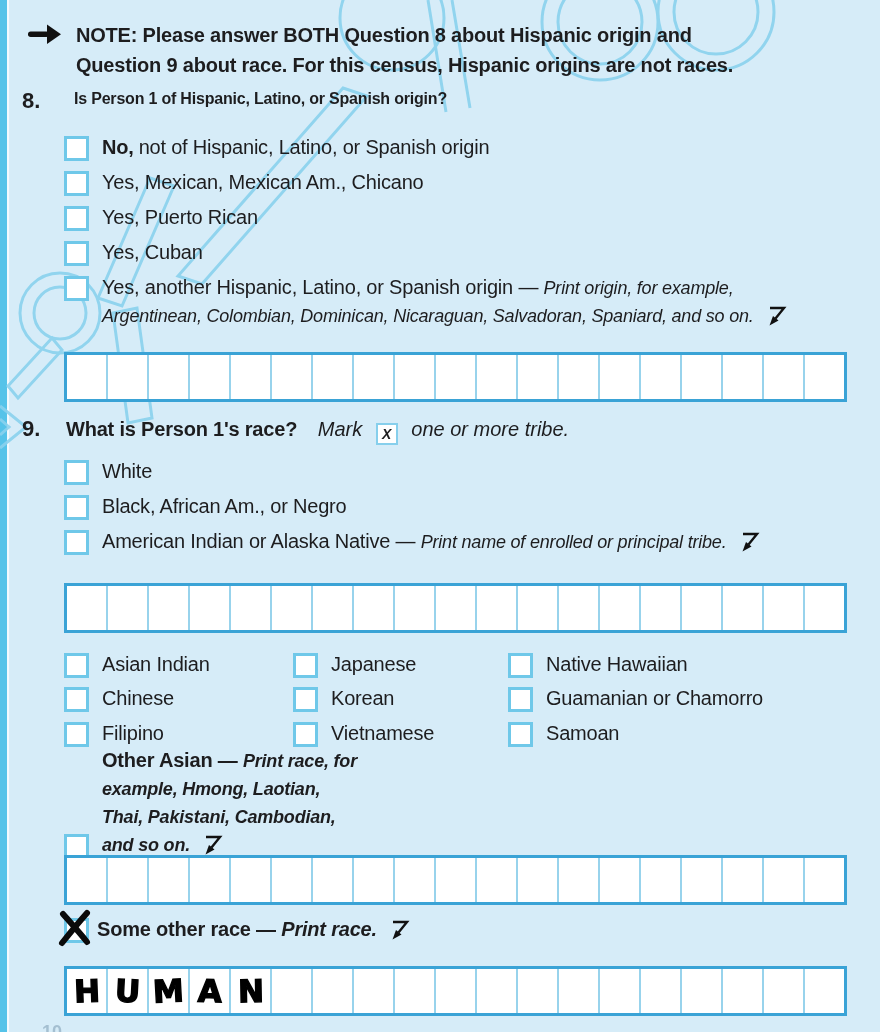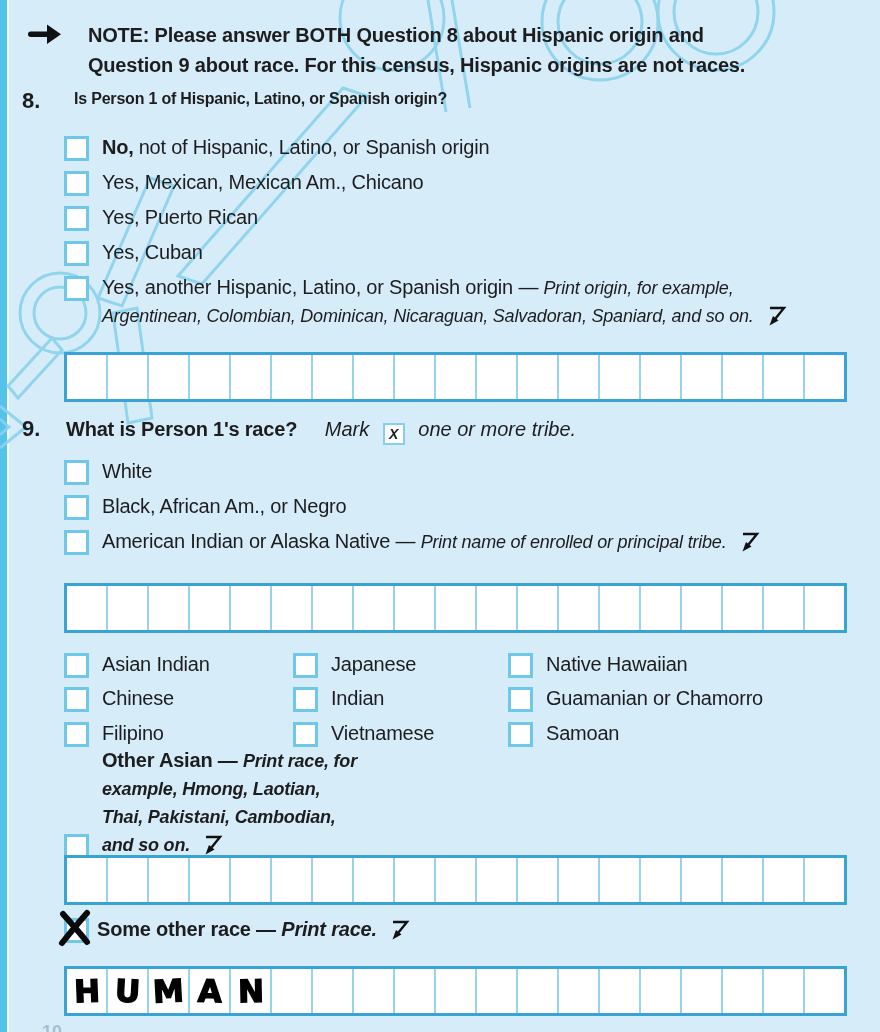--- a/index.html
+++ b/index.html
@@ -3,21 +3,21 @@
 <meta charset="utf-8">
 <style>
   html,body{margin:0;padding:0;}
   body{font-family:"Liberation Sans","DejaVu Sans",sans-serif; background:#eef6fb;}
   #page{position:relative;width:880px;height:1032px;overflow:hidden;background:#d6ecf8;color:#1d1d1f;}
   #edge-strip{position:absolute;left:0;top:0;width:7px;height:100%;background:#55c3e9;}
   #edge-gap{position:absolute;left:7px;top:0;width:2px;height:100%;background:#f2fafe;}
   .wm{position:absolute;left:0;top:0;pointer-events:none;}
 
   
-  #note{position:absolute;left:28px;top:20px;display:flex;gap:26px;width:820px;}
+  #note{position:absolute;left:28px;top:20px;display:flex;gap:14px;width:820px;}
   .note-arrow{flex:none;margin-top:4px;}
   #note .txt{font-weight:bold;font-size:20px;line-height:30px;letter-spacing:-0.2px;}
 
   .qnum{position:absolute;left:22px;font-weight:bold;font-size:22px;}
   .qtitle{position:absolute;left:74px;font-weight:bold;font-size:16px;letter-spacing:-0.2px;}
 
   
   .opts{position:absolute;left:64px;}
   .opt{display:flex;align-items:flex-start;margin-bottom:8px;}
   .cb{flex:none;width:19px;height:19px;background:#fff;border:3px solid #6fc8e9;margin-right:13px;margin-top:2px;}
@@ -143,21 +143,21 @@
       <div class="cell"></div>
       <div class="cell"></div>
       <div class="cell"></div>
       <div class="cell"></div>
       <div class="cell"></div>
     </div>
 
   <div class="qnum" style="top:416px;">9.</div>
   <div id="q9head">
     <span class="bold">What is Person 1's race?</span>
-    <i style="margin-left:22px;">Mark</i>
+    <i style="margin-left:15px;">Mark</i>
     <span class="markbox">
         <span>X</span>
       </span>
     <i>one or more tribe.</i>
   </div>
 
   <div class="opts" style="top:458px;">
     <div class="opt">
       <div class="cb"></div>
       <div class="lbl">White</div>
@@ -213,21 +213,21 @@
       <div class="cb"></div>
       <div class="lbl">Native Hawaiian</div>
     </div>
 
     <div class="gcell grow">
       <div class="cb"></div>
       <div class="lbl">Chinese</div>
     </div>
     <div class="gcell grow">
       <div class="cb"></div>
-      <div class="lbl">Indian</div>
+      <div class="lbl">Korean</div>
     </div>
     <div class="gcell grow">
       <div class="cb"></div>
       <div class="lbl">Guamanian or Chamorro</div>
     </div>
 
     <div class="gcell grow">
       <div class="cb"></div>
       <div class="lbl">Filipino</div>
     </div>

